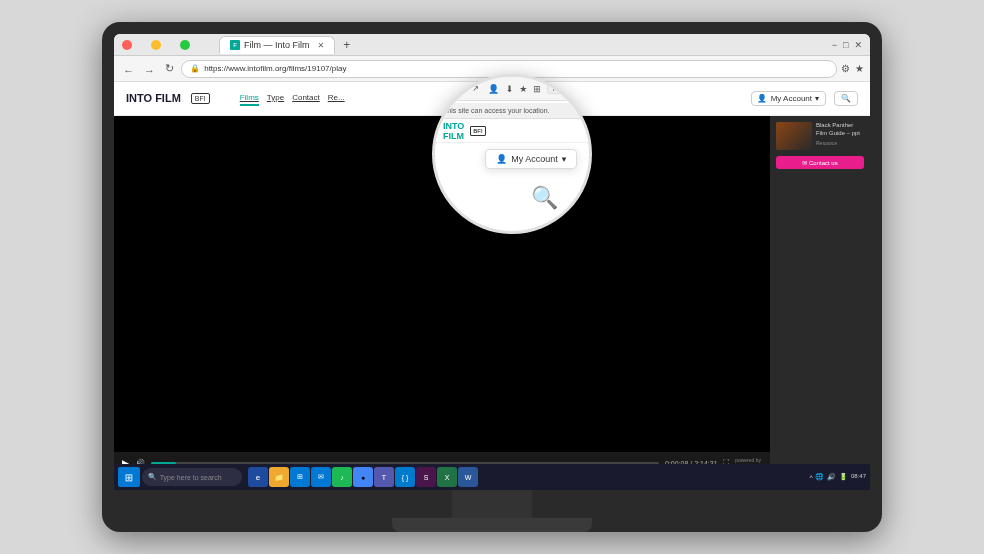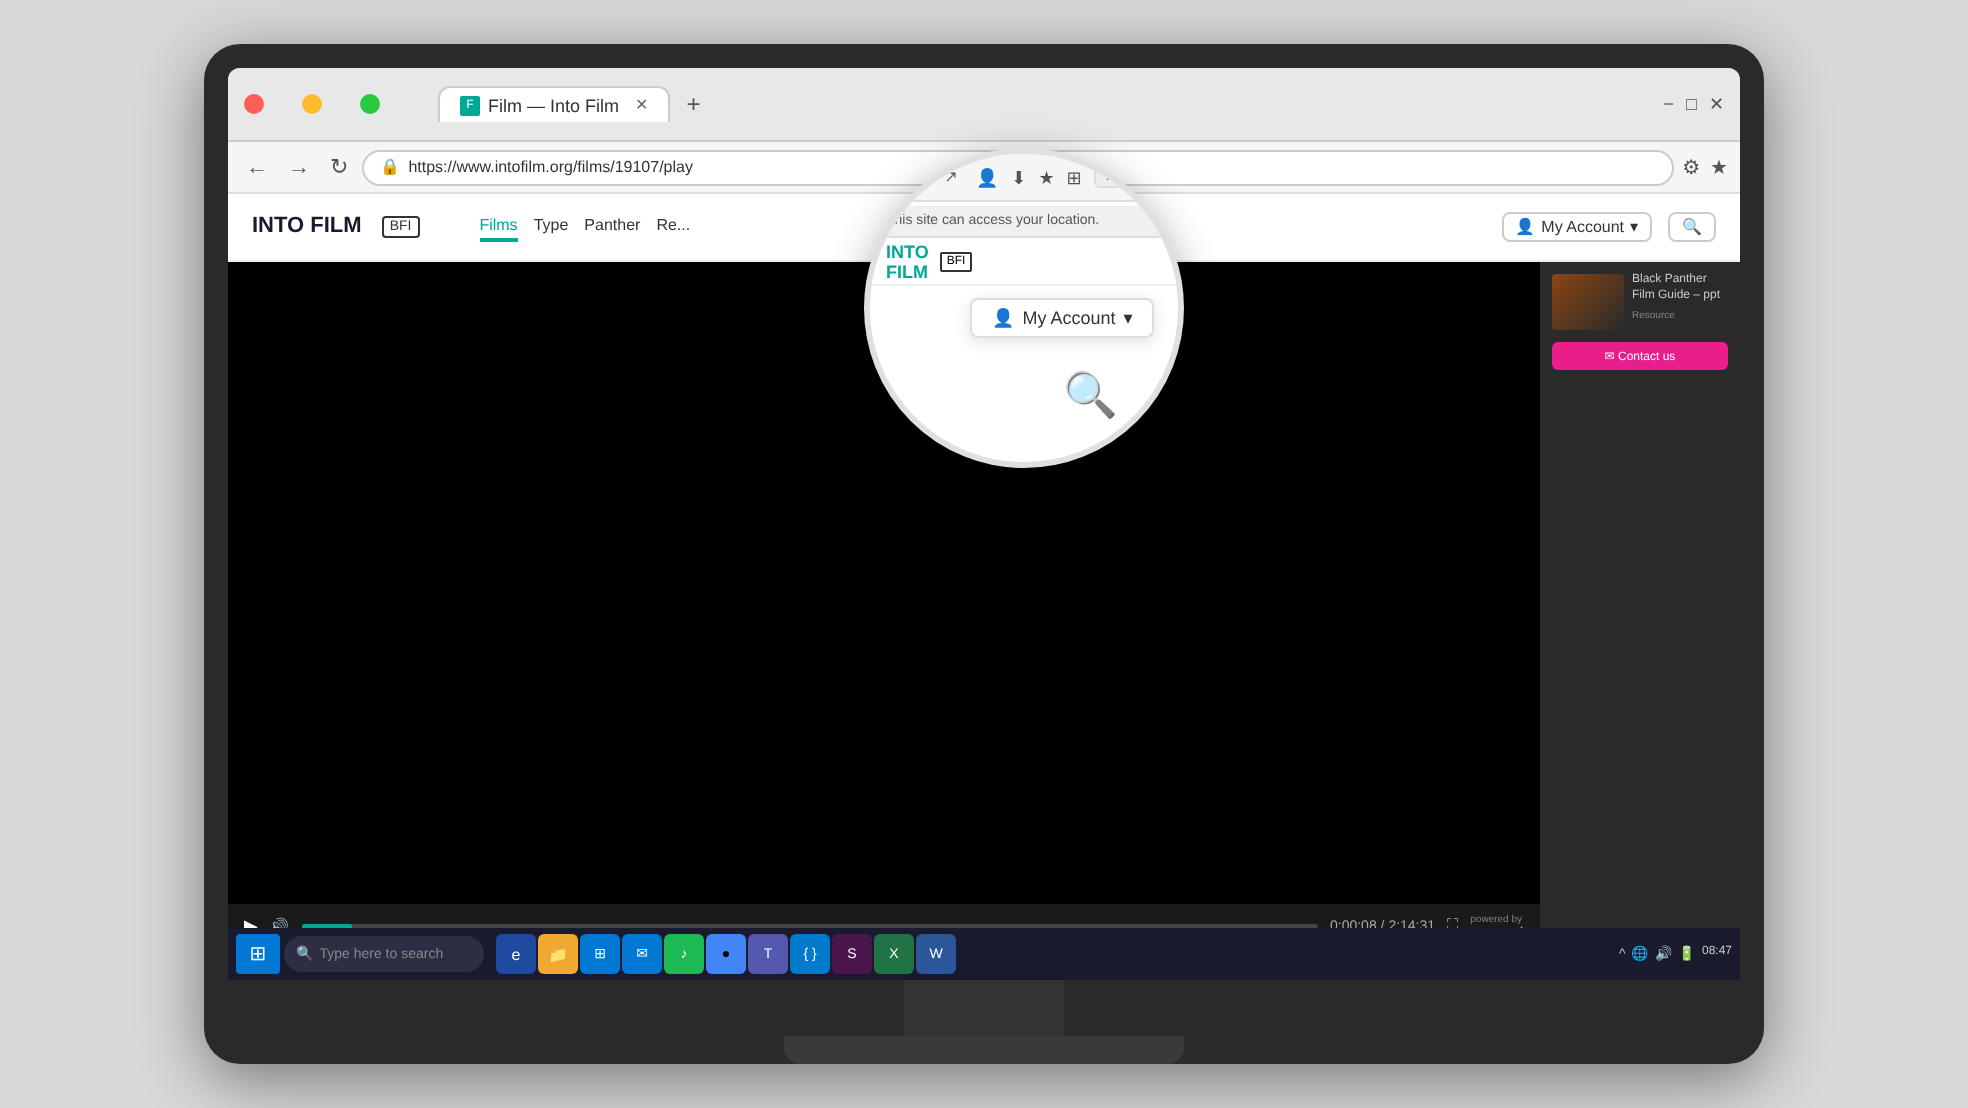--- a/index.html
+++ b/index.html
@@ -52,21 +52,21 @@
     
     .browser {
       width: 100%;
       height: 100%;
       display: flex;
       flex-direction: column;
       background: #f0f0f0;
     }
 
     .browser-titlebar {
-      height: 37px;
+      height: 22px;
       background: #e8e8e8;
       display: flex;
       align-items: center;
       padding: 0 8px;
       gap: 19px;
       border-bottom: 1px solid #ccc;
     }
 
     .win-btn {
       width: 10px; height: 10px;
@@ -221,20 +221,21 @@
       padding: 1px 3px;
       border-radius: 2px;
     }
 
     .site-nav {
       display: flex;
       gap: 8px;
       margin-left: 20px;
       font-size: 8px;
       color: #333;
+      text-decoration: underline;
     }
 
     .site-nav-item {
       cursor: pointer;
       padding: 2px 0;
     }
 
     .site-nav-item.active {
       color: #00a896;
       border-bottom: 2px solid #00a896;
@@ -649,21 +650,21 @@
             <div>
               <div class="into-film-logo">
                 <span>INTO</span>
                 <span>FILM</span>
               </div>
             </div>
             <div class="bfi-logo">BFI</div>
             <nav class="site-nav">
               <span class="site-nav-item active">Films</span>
               <span class="site-nav-item">Type</span>
-              <span class="site-nav-item">Panther</span>
+              <span class="site-nav-item">Contact</span>
               <span class="site-nav-item">Re...</span>
             </nav>
             <div class="header-right">
               <div class="my-account-btn">
                 <span>👤</span>
                 <span>My Account</span>
                 <span>▾</span>
               </div>
               <div class="search-bar">
                 <span>🔍</span>

